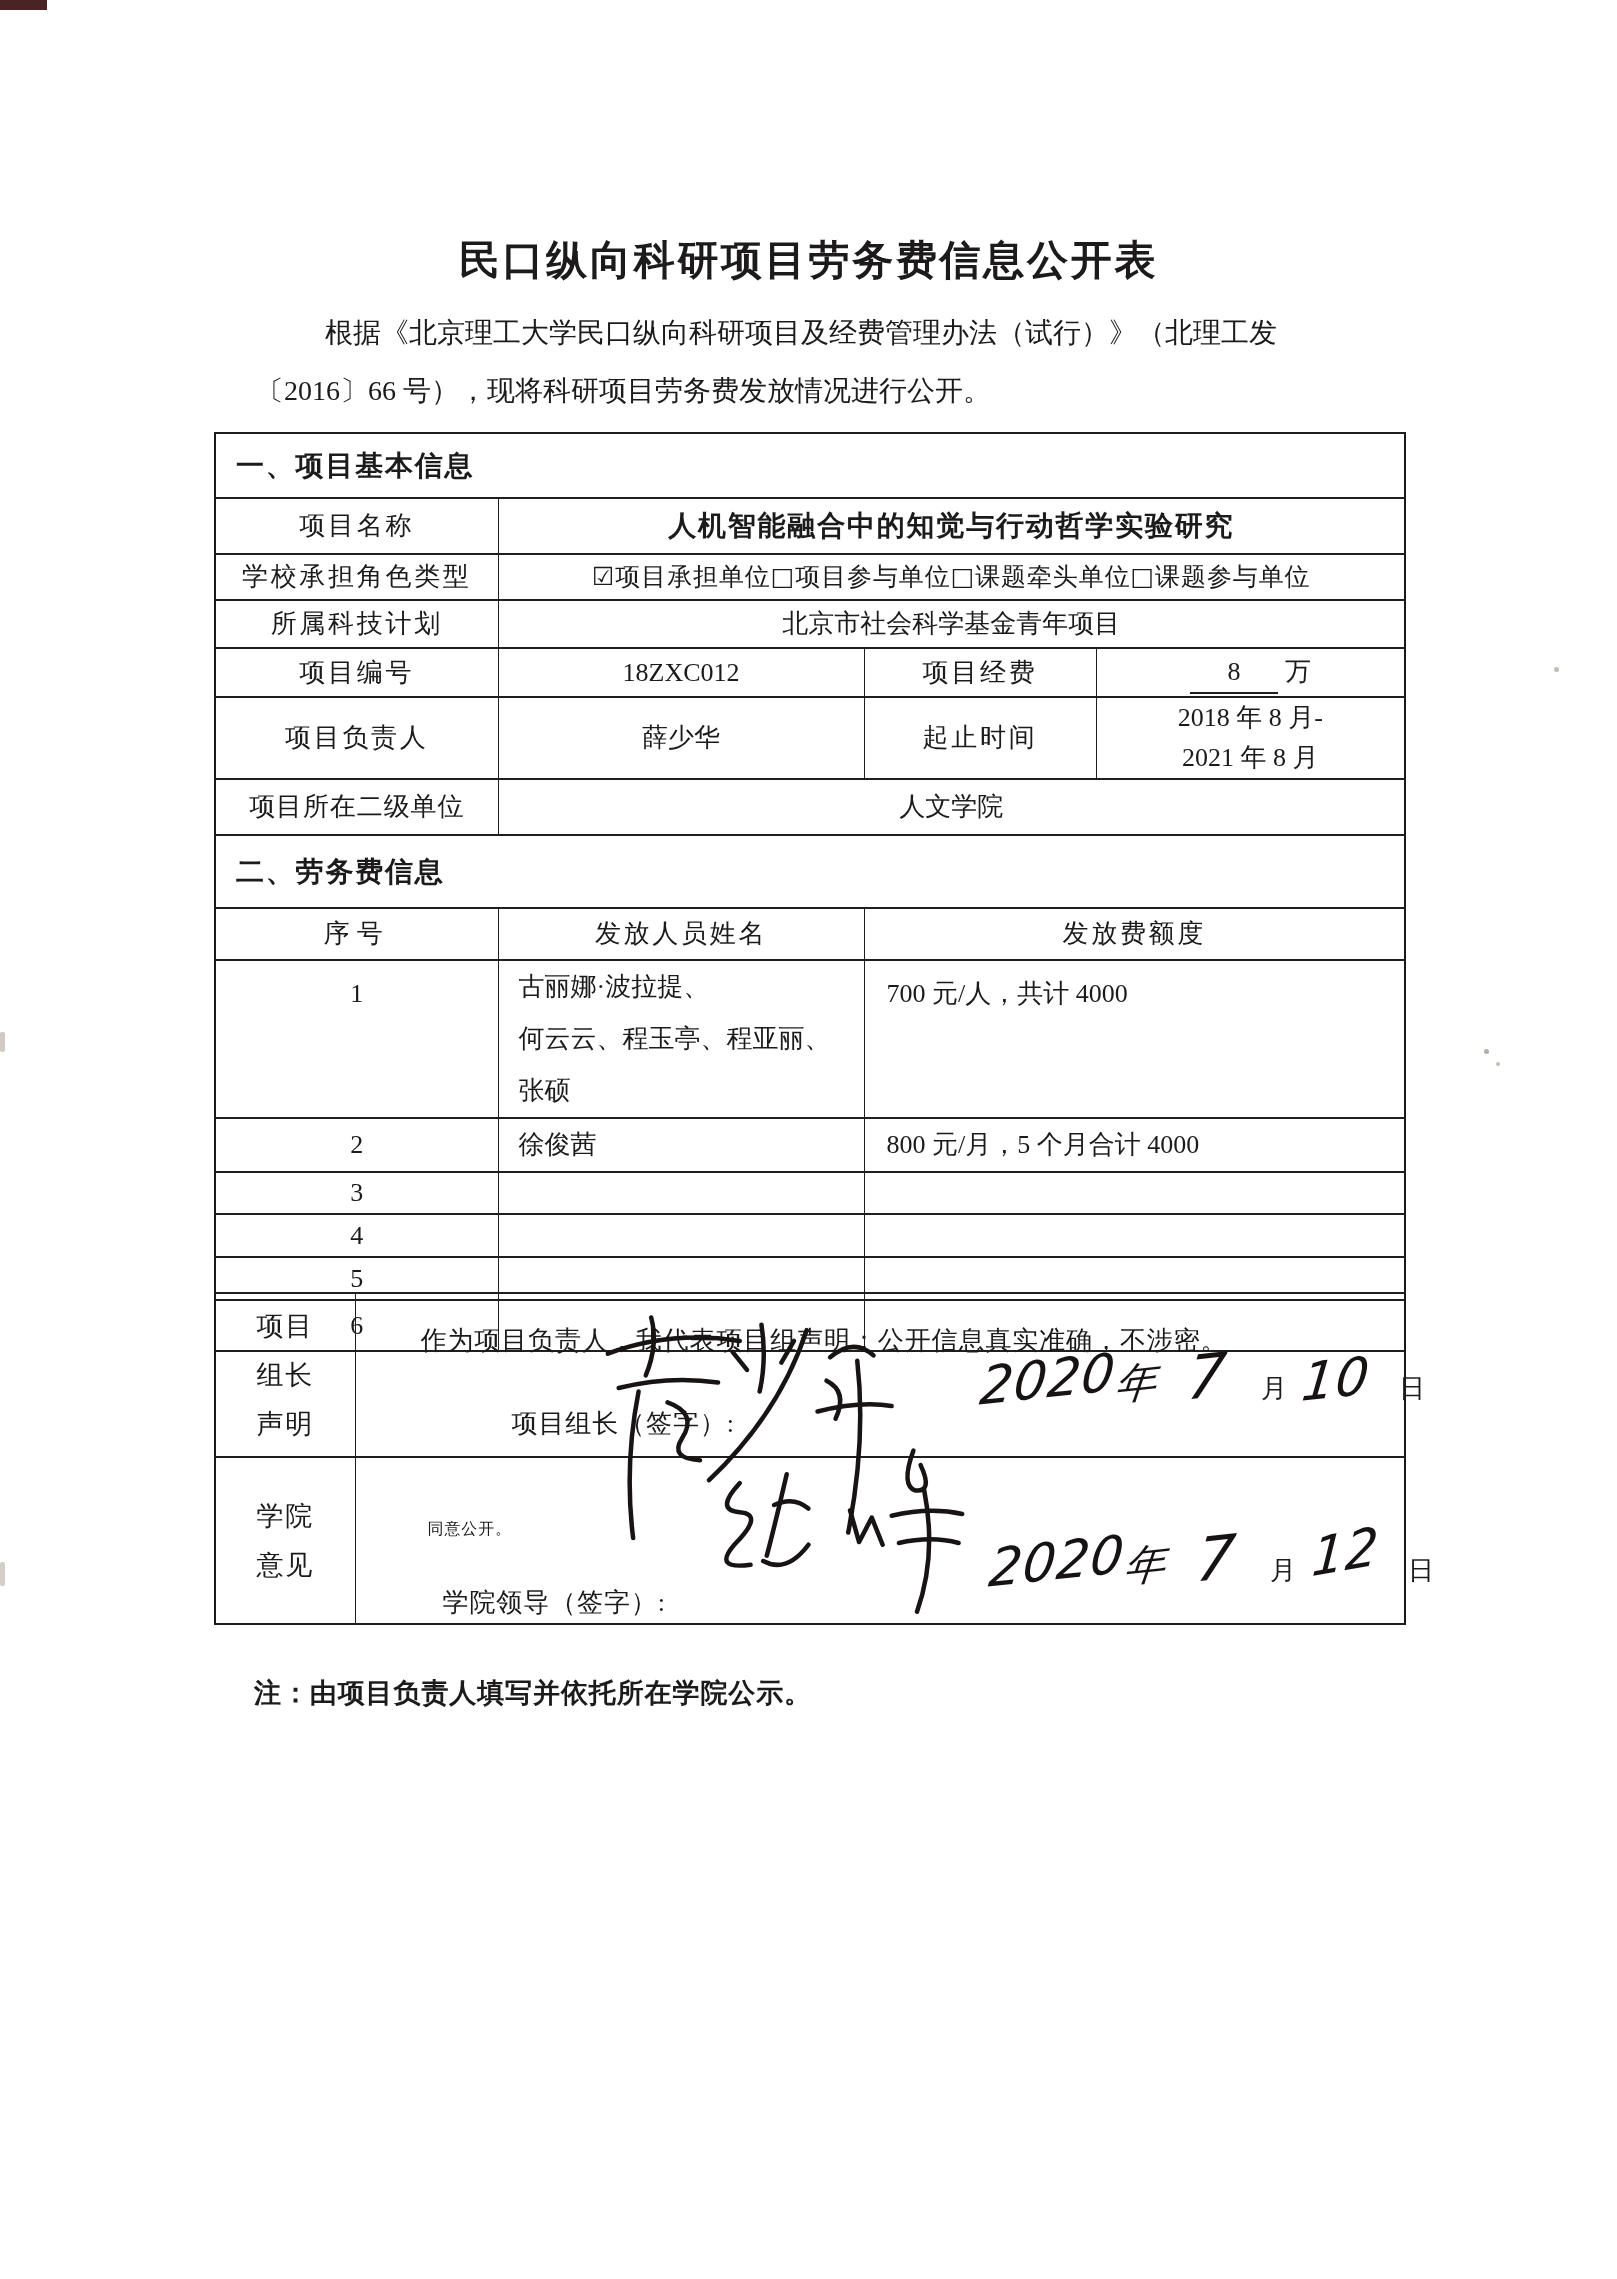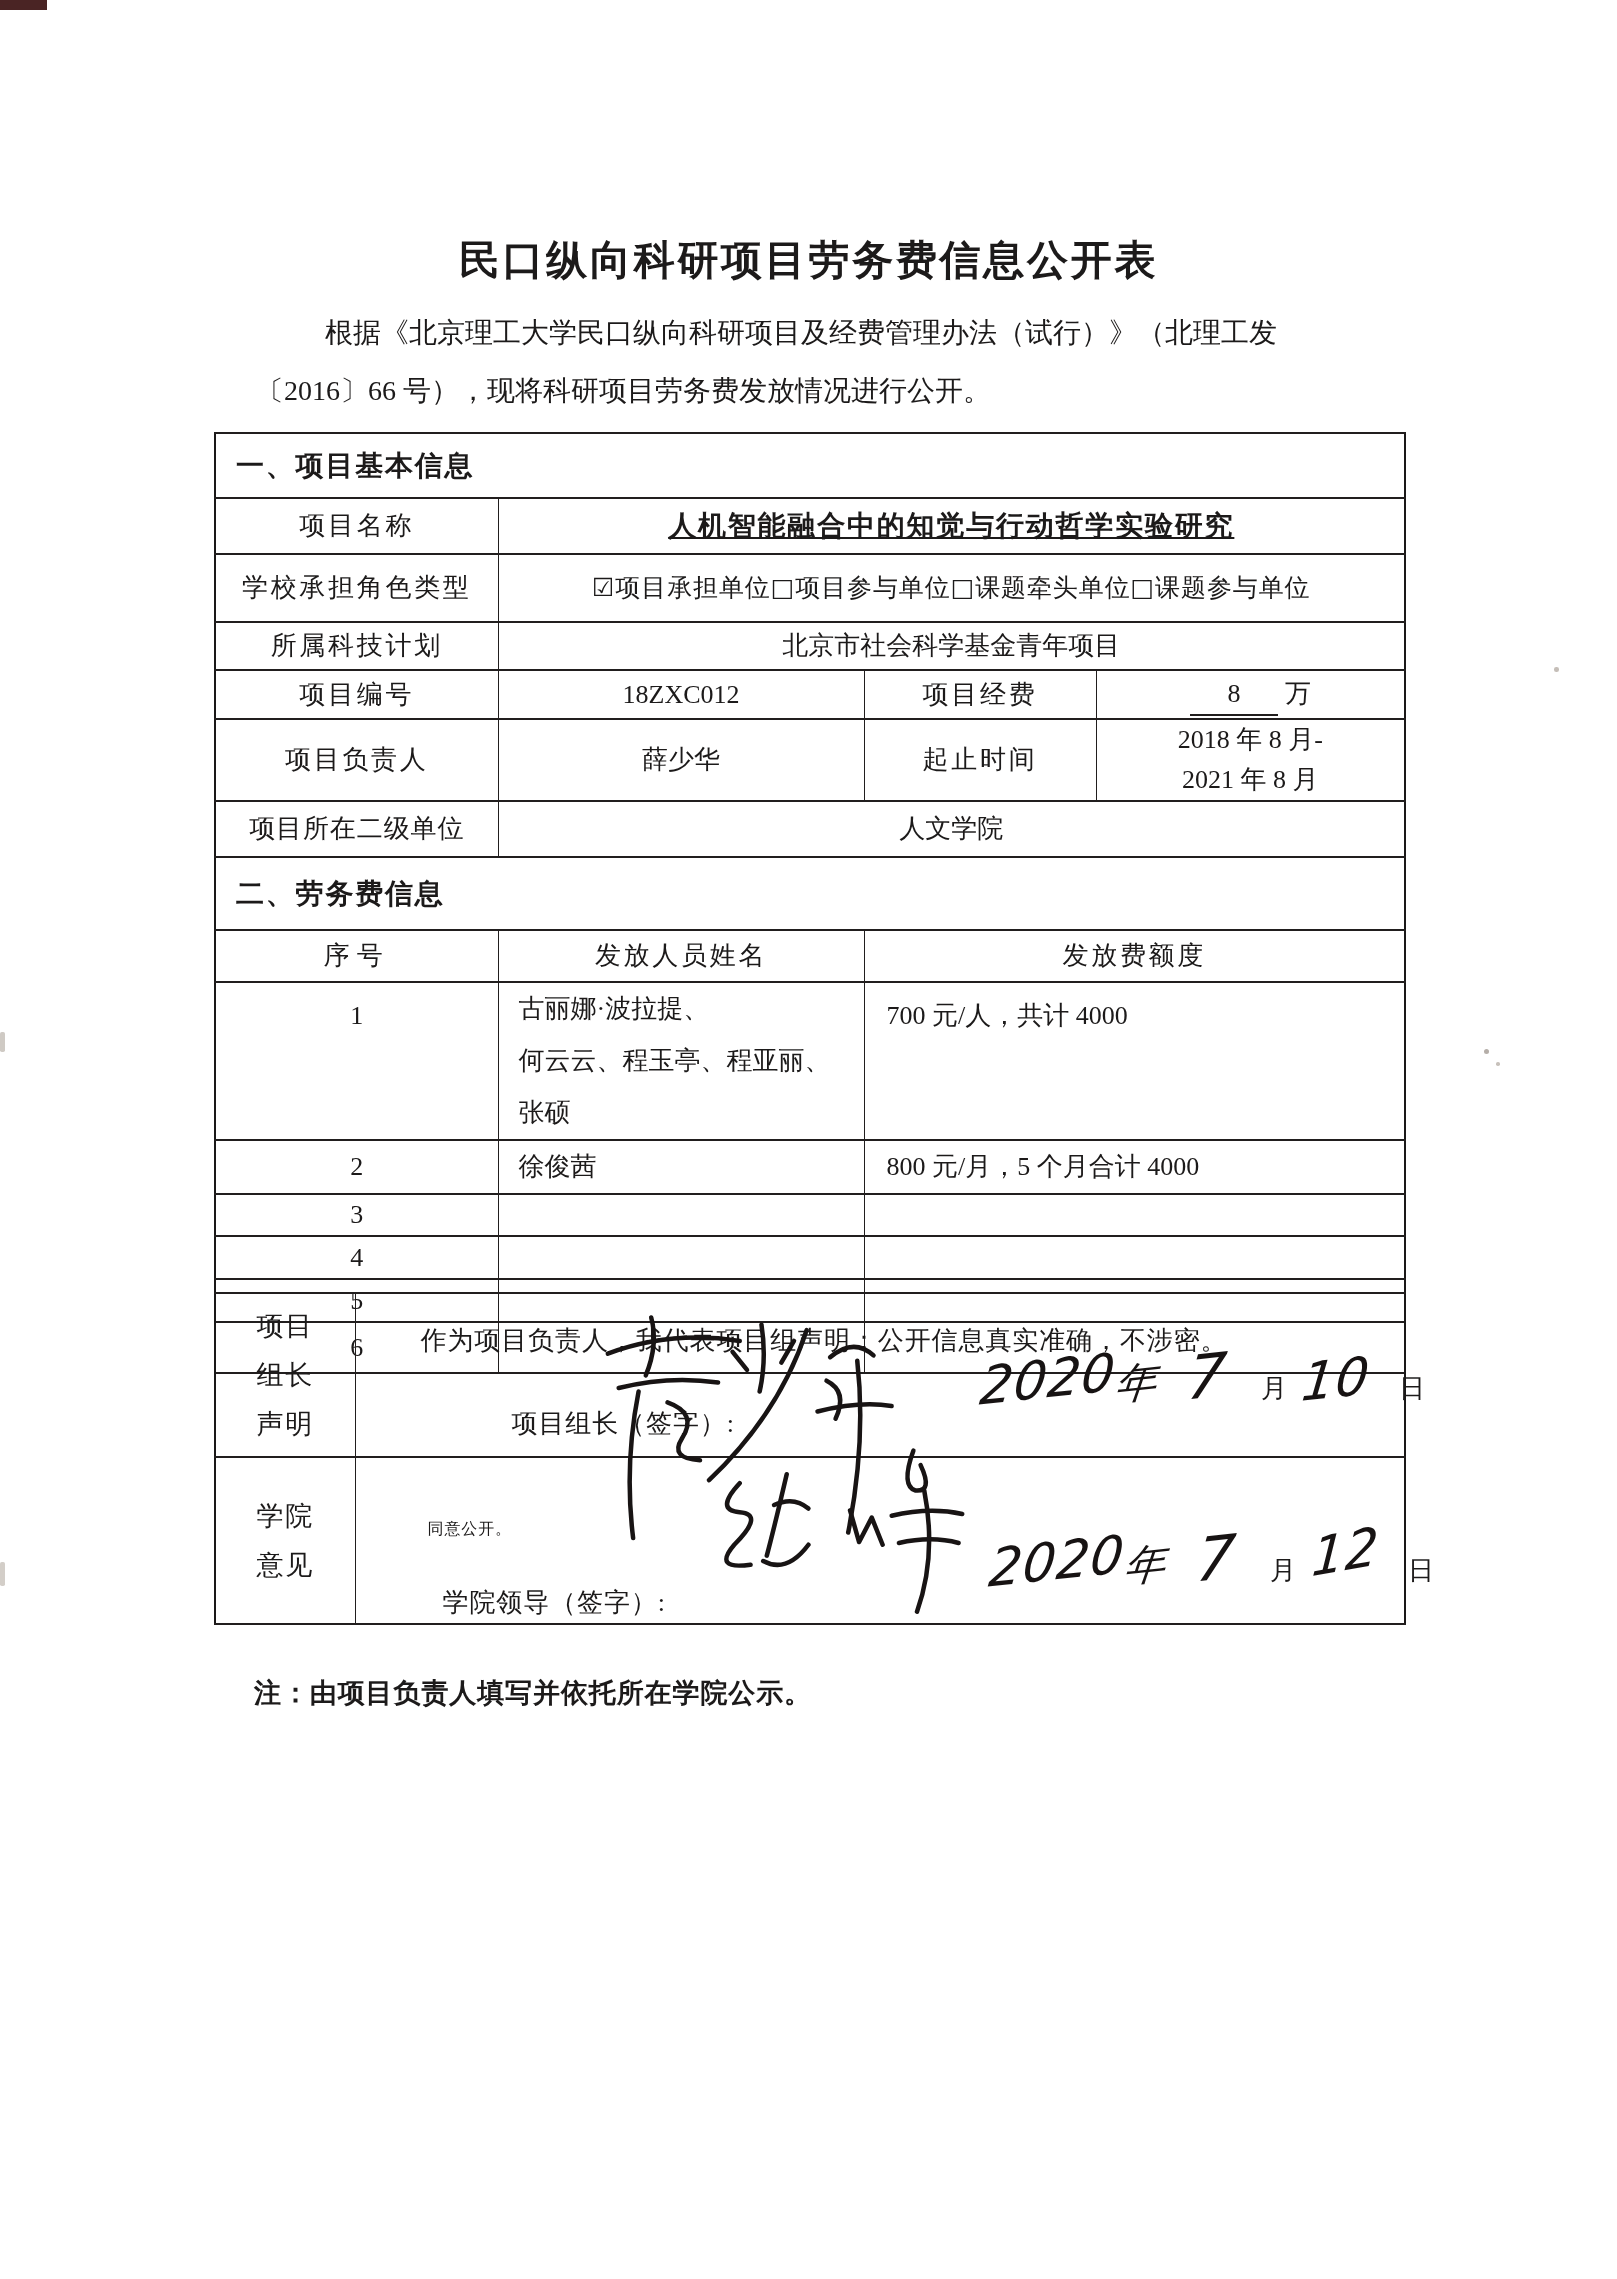--- a/index.html
+++ b/index.html
@@ -31,21 +31,21 @@
   td{
     border:1.8px solid #211e1e;border-top-width:2.7px;border-bottom-width:2.7px;
     padding:0;vertical-align:middle;text-align:center;
     font-size:26px;line-height:40px;overflow:visible;
   }
   #tableA, #tableB{border:2.7px solid #1a1818;}
   .sec-hdr{
     text-align:left;font-weight:700;font-size:28px;padding-left:20px;letter-spacing:1.8px;
   }
   .lbl{letter-spacing:2.7px;}
-  .bold-val{font-weight:700;font-size:28px;letter-spacing:1.8px;text-decoration:underline;}
+  .bold-val{font-weight:700;font-size:28px;letter-spacing:1.8px;}
   .role-value{font-family:"DejaVu Sans","Liberation Sans",sans-serif;font-size:25px;letter-spacing:0.9px;}
   .left-pad{text-align:left;padding-left:22px;}
   .pre{white-space:pre-line;}
   .budget-num{display:inline-block;min-width:78px;border-bottom:2.7px solid #211e1e;padding:0 5.4px 0 5.4px;}
   .names-cell{text-align:left;padding-left:20px;line-height:52px;}
 
   
   .sig-cell{position:relative;text-align:left;}
   .stmt{position:absolute;left:65px;top:27px;font-size:26px;letter-spacing:0.9px;white-space:nowrap;}
   .sign-label{position:absolute;font-size:26px;letter-spacing:0.9px;white-space:nowrap;}
@@ -100,21 +100,21 @@
         <col style="width:309px">
       </colgroup>
     <tbody>
         <tr style="height:65px">
       <td colspan="4" class="sec-hdr">一、项目基本信息</td>
     </tr>
     <tr style="height:56px">
       <td class="lbl">项目名称</td>
       <td colspan="3" class="bold-val">人机智能融合中的知觉与行动哲学实验研究</td>
     </tr>
-    <tr style="height:68px">
+    <tr style="height:46px">
       <td class="lbl">学校承担角色类型</td>
       <td colspan="3" class="role-value">☑项目承担单位□项目参与单位□课题牵头单位□课题参与单位</td>
     </tr>
     <tr style="height:48px">
       <td class="lbl">所属科技计划</td>
       <td colspan="3">北京市社会科学基金青年项目</td>
     </tr>
     <tr style="height:49px">
       <td class="lbl">项目编号</td>
       <td>18ZXC012</td>

